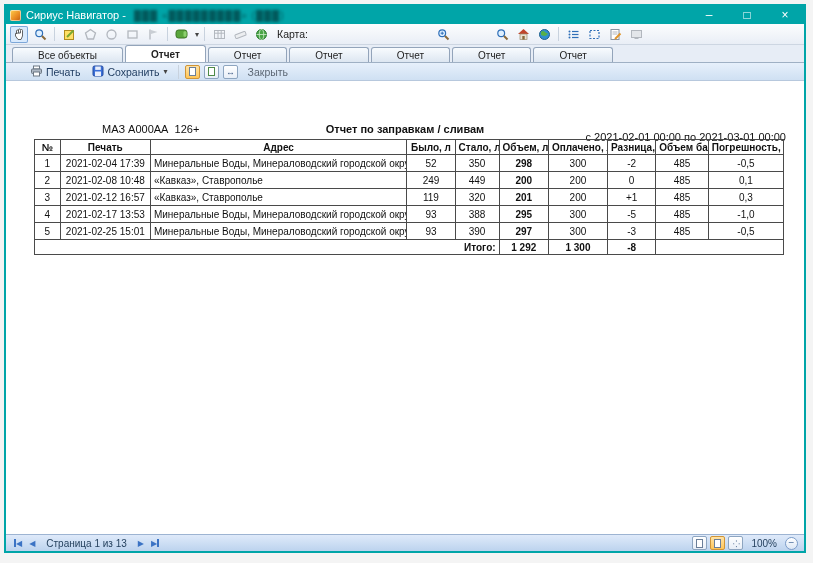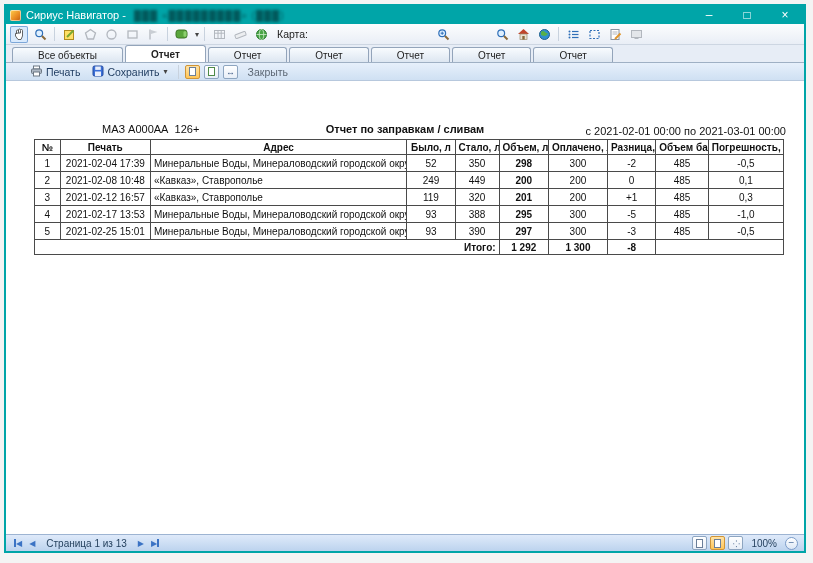--- a/index.html
+++ b/index.html
@@ -100,21 +100,21 @@
   }
   .sq-btn.active { background: linear-gradient(#ffe3a6,#ffc659); border-color: #d09536; }
   .sq-page { width: 7px; height: 9px; background: #fff; border: 1px solid #6b7f99; }
   .fit-glyph { font-size: 9px; color: #44618a; letter-spacing: -1px; }
   .close-label { color: #5d6875; margin-left: 6px; }
   
   .content { flex: 1 1 auto; background: #fff; position: relative; overflow: hidden; }
   .report-head { position: absolute; top: 42px; left: 0; right: 0; height: 14px; font-size: 11px; color: #111; }
   .veh { position: absolute; left: 96px; top: 0; white-space: pre; }
   .rep-title { position: absolute; left: 0; right: 0; text-align: center; font-weight: bold; }
-  .rep-period { position: absolute; right: 18px; top: 2px; }
+  .rep-period { position: absolute; right: 18px; top: 8px; }
   table.rtable {
     position: absolute; top: 58px; left: 28px; width: 750px;
     border-collapse: collapse; table-layout: fixed; font-size: 10px; color: #111;
   }
   .rtable th, .rtable td { border: 1px solid #4a4a4a; padding: 1px 3px; height: 17px; text-align: center; overflow: hidden; white-space: nowrap; }
   .rtable th { font-weight: bold; height: 15px; }
   .rtable td.addr { text-align: left; }
   .rtable td:nth-child(6) { font-weight: bold; }
   .rtable th:nth-child(1){width:24px}.rtable th:nth-child(2){width:84px}
   .rtable th:nth-child(3){width:239px}.rtable th:nth-child(4){width:45px}

